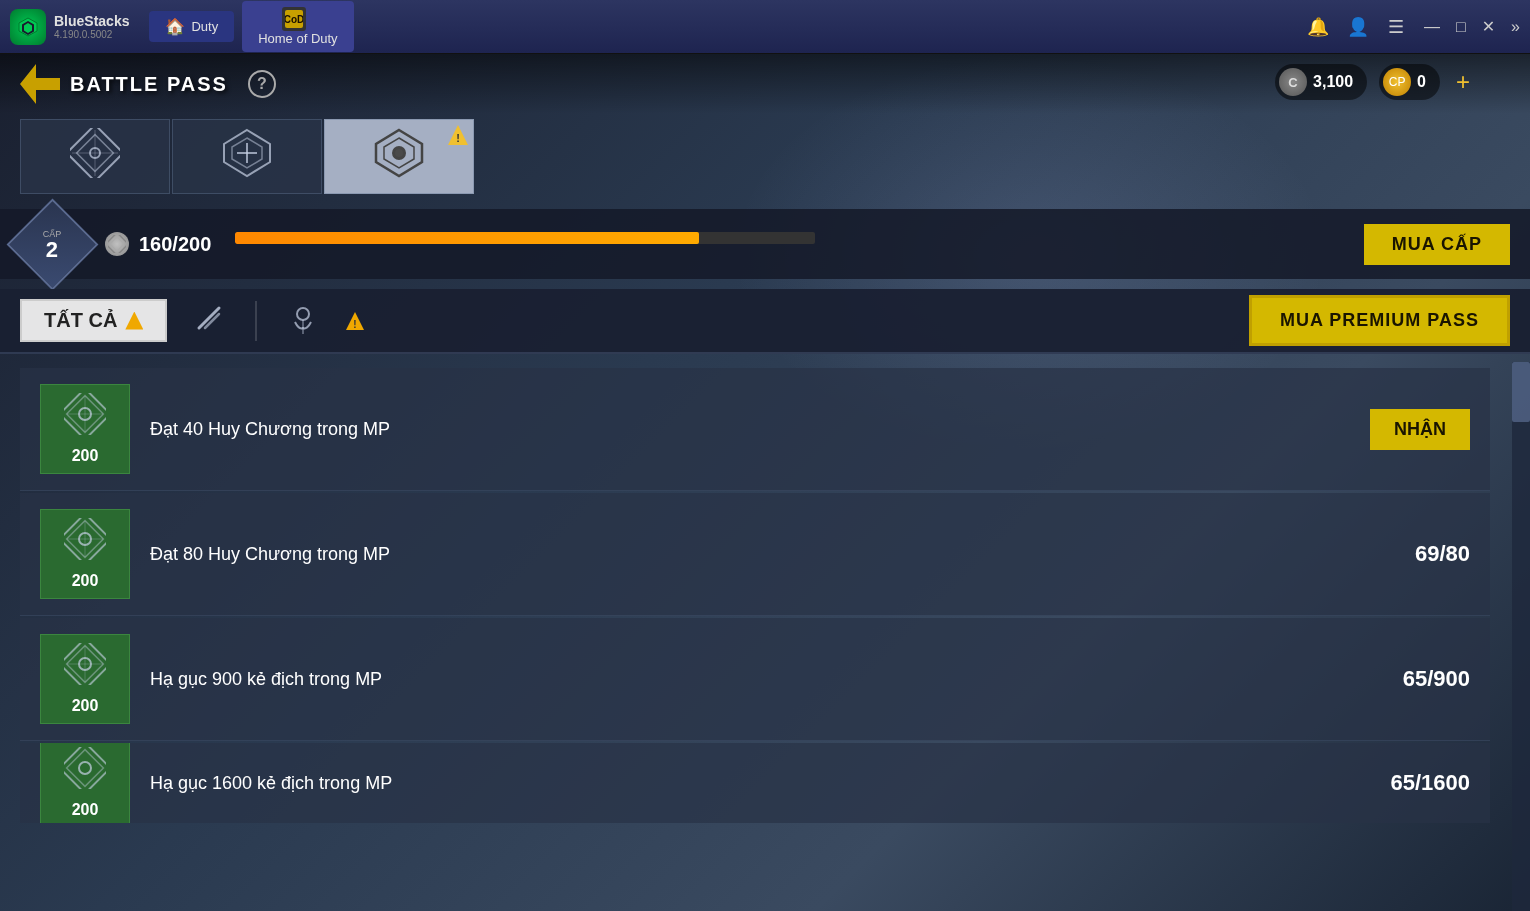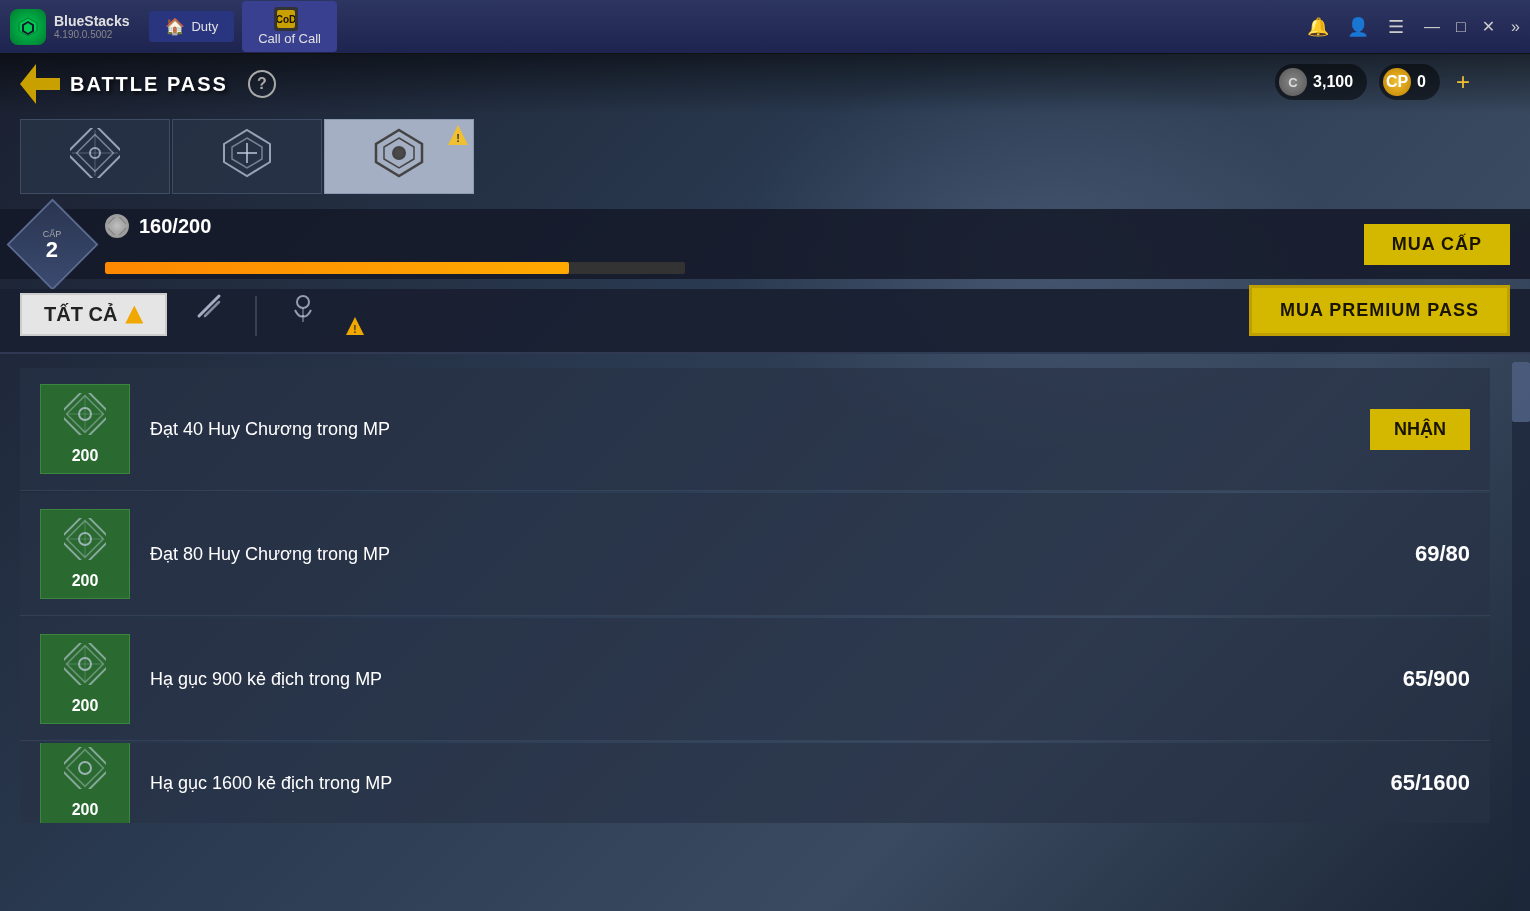--- a/index.html
+++ b/index.html
@@ -210,22 +210,22 @@
     }
     .currency-icon-cp {
       width: 28px;
       height: 28px;
       background: radial-gradient(circle, #f0c030, #c08000);
       border-radius: 50%;
       display: flex;
       align-items: center;
       justify-content: center;
       color: #fff;
-      font-size: 16px;
-      font-weight: bold;
+      font-size: 12px;
+      font-weight: normal;
     }
     .currency-amount {
       color: white;
       font-size: 16px;
       font-weight: bold;
     }
     .add-currency {
       color: #f0c030;
       font-size: 24px;
       cursor: pointer;
@@ -299,21 +299,21 @@
     .level-number {
       color: white;
       font-size: 22px;
       font-weight: 900;
       display: block;
       line-height: 1;
     }
     .level-info {
       flex: 1;
       display: flex;
-      flex-direction: column;
+      flex-direction: row;
       gap: 24px;
     }
     .level-xp-row {
       display: flex;
       align-items: center;
       gap: 10px;
     }
     .xp-icon {
       width: 24px;
       height: 24px;
@@ -356,21 +356,21 @@
 
     
     .filter-row {
       position: absolute;
       top: 235px;
       left: 0;
       right: 0;
       height: 65px;
       background: rgba(25,32,50,0.95);
       display: flex;
-      align-items: flex-end;
+      align-items: center;
       padding: 16px 20px;
       gap: 12px;
       border-bottom: 2px solid rgba(100,120,160,0.3);
     }
     .filter-all-btn {
       background: rgba(240,240,240,0.95);
       color: #222;
       font-size: 20px;
       font-weight: 900;
       padding: 8px 22px;
@@ -530,21 +530,21 @@
     <span class="tab-home-label">Duty</span>
   </div>
 
   <div class="tab-cod">
     <div class="tab-cod-icon">
       <svg width="18" height="18" viewBox="0 0 18 18">
         <rect width="18" height="18" fill="#c8a000" rx="2"></rect>
         <text x="9" y="13" text-anchor="middle" font-size="10" fill="#1a1000" font-weight="bold">CoD</text>
       </svg>
     </div>
-    <span class="tab-cod-label">Call of Call</span>
+    <span class="tab-cod-label">Home of Duty</span>
   </div>
 
   <div class="titlebar-spacer"></div>
 
   <div class="titlebar-icons">
     <span>🔔</span>
     <span>👤</span>
     <span>☰</span>
   </div>
   <div class="win-controls">

